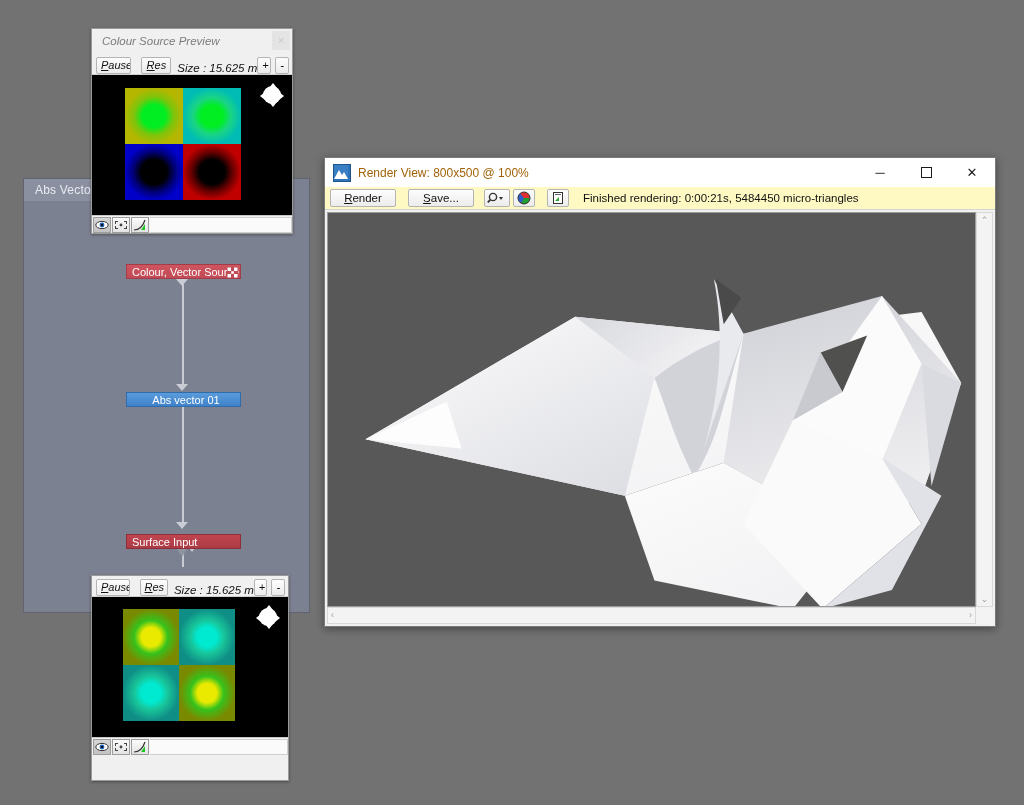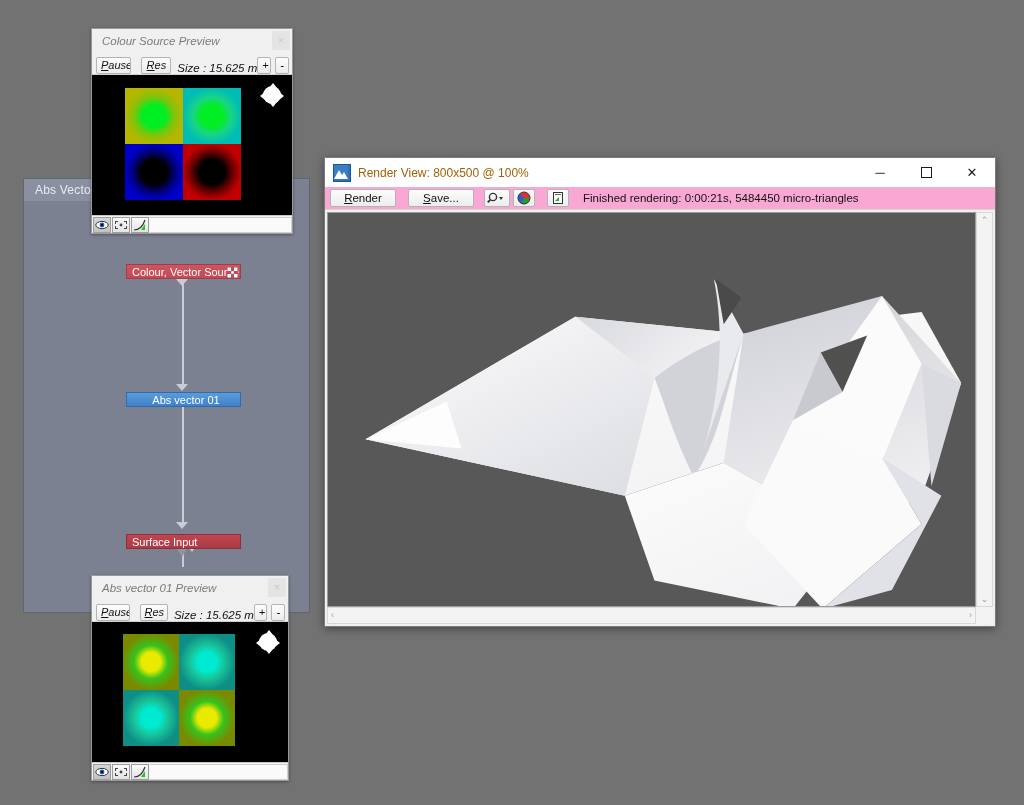--- a/index.html
+++ b/index.html
@@ -186,21 +186,21 @@
     background: #2f73b8; border: 1px solid #1d5590; position: relative; overflow: hidden;
     flex: 0 0 auto;
   }
   .rw-title { font-size: 12px; color: #a16207; }
   .wbtn {
     width: 46px; height: 29px; display: flex; align-items: center; justify-content: center;
     font-size: 13px; color: #1a1a1a;
   }
   .wbtns { margin-left: auto; display: flex; height: 29px; }
   .rw-toolbar {
-    height: 23px; background: #f9a8d4; border-bottom: 1px solid #d4d4d4;
+    height: 23px; background: #fef9c3; border-bottom: 1px solid #d4d4d4;
     display: flex; align-items: center; padding: 0 2px; box-sizing: border-box;
   }
   .tbtn {
     height: 18px; line-height: 16px; font-size: 11.5px; color: #111;
     background: linear-gradient(#fdfdfd,#ececec);
     border: 1px solid #b4b4b4; border-radius: 2px; box-sizing: border-box;
     text-align: center; margin-left: 3px;
   }
   .tbtn-render { width: 66px; }
   .tbtn-save { width: 66px; margin-left: 12px; }
@@ -311,24 +311,20 @@
         <svg width="16" height="14" viewBox="0 0 16 14">
             <path d="M2 12 C 7 12, 11 8, 13 2" stroke="#333" fill="none" stroke-width="1.2"></path>
             <path d="M9 12 L13 12 L13 6 Z" fill="#21c421"></path>
           </svg>
       </div>
       <div class="ftrack"></div>
     </div>
   </div>
 
   <div class="preview" style="left:91px; top:575px; width:198px; height:206px;">
-    <div class="preview-title">
-      <span>Abs vector 01 Preview</span>
-      <span class="preview-close">×</span>
-    </div>
     <div class="preview-toolbar">
       <div class="btn btn-pause"><u>P</u>ause</div>
       <div class="btn btn-res"><u>R</u>es</div>
       <div class="size-label">Size :  15.625 m</div>
       <div class="btn btn-plus">+</div>
       <div class="btn btn-minus">-</div>
     </div>
     <div class="preview-canvas" style="height:140px;">
       <div class="quad" style="left:31px; top:12px; width:56px; height:56px; background:radial-gradient(closest-side, #eaea00 34%, #36c21c 60%, #7a8a00 100%);"></div>
       <div class="quad" style="left:87px; top:12px; width:56px; height:56px; background:radial-gradient(closest-side, #00ead2 34%, #18c59a 60%, #0f8e86 100%);"></div>

